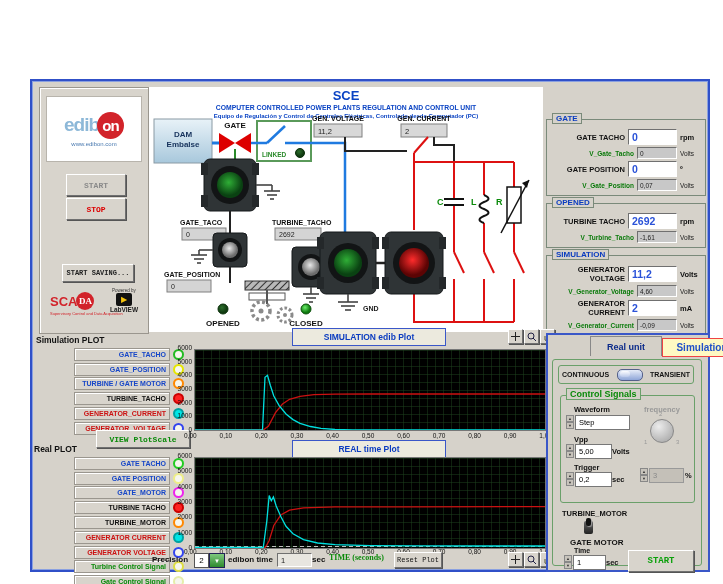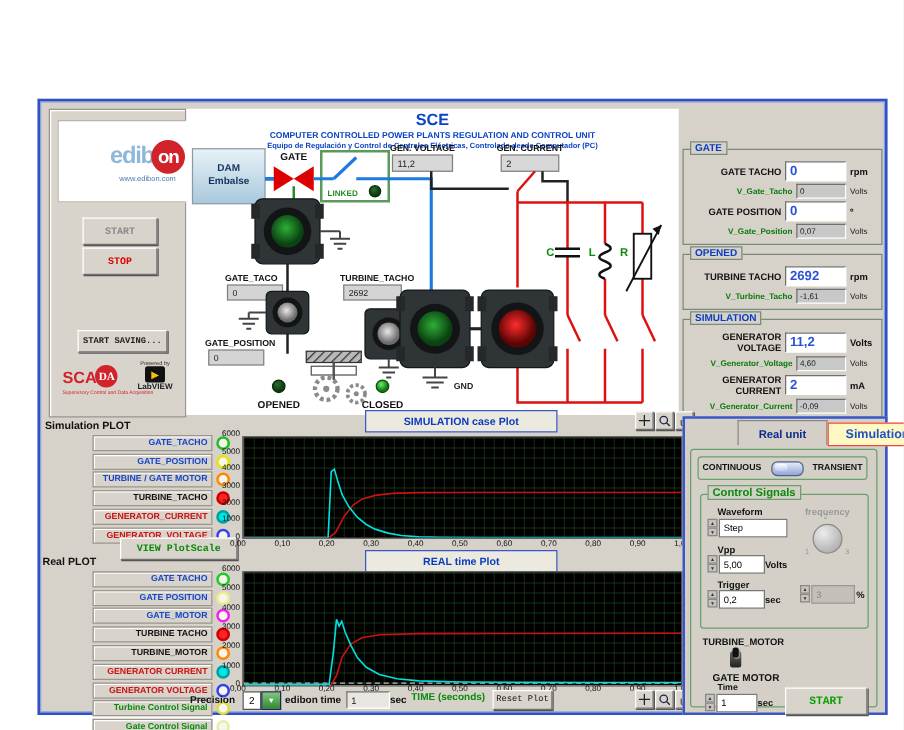--- a/index.html
+++ b/index.html
@@ -4,21 +4,21 @@
 <style>
   html,body{margin:0;padding:0;}
   body{width:723px;height:584px;background:#ffffff;font-family:"Liberation Sans",sans-serif;position:relative;overflow:hidden;}
   .window{position:absolute;left:30px;top:79px;width:676px;height:489px;background:#d6d2ca;border:2px solid #3050c8;box-shadow:inset 0 0 0 1px #8aa0e0;}
   .abs{position:absolute;}
   .raised{background:#d8d4cc;border-top:1px solid #ffffff;border-left:1px solid #ffffff;border-right:1px solid #707070;border-bottom:1px solid #707070;box-shadow:1px 1px 0 #555;font-family:Liberation Mono, monospace;}
   .sunken{border-top:1px solid #707070;border-left:1px solid #707070;border-right:1px solid #ffffff;border-bottom:1px solid #ffffff;}
   .btn{display:flex;align-items:center;justify-content:center;cursor:pointer;font-weight:bold;}
   
   .sidebar{left:7px;top:6px;width:108px;height:245px;background:#d8d4cc;border:1px solid #9a968e;box-shadow:inset 1px 1px 0 #fff;}
-  .logobox{left:6px;top:8px;width:94px;height:64px;background:#fff;border:1px solid #b8b4ac;display:flex;flex-direction:column;align-items:center;justify-content:center;padding-left:24px;}
+  .logobox{left:6px;top:8px;width:94px;height:64px;background:#fff;border:1px solid #b8b4ac;display:flex;flex-direction:column;align-items:center;justify-content:center;}
   .edibon{font-size:19px;font-weight:bold;color:#8db8d8;letter-spacing:-1px;display:flex;align-items:center;}
   .edibon .on{background:#d2232a;color:#fff;width:27px;height:27px;border-radius:50%;display:inline-flex;align-items:center;justify-content:center;font-size:15px;margin-left:-2px;}
   .url{font-size:6px;color:#4a7ab0;margin-top:2px;}
   .sb-btn{font-size:8px;}
   .scada{display:flex;align-items:center;}
   .scada .sca{color:#d2232a;font-weight:bold;font-size:13px;letter-spacing:0;}
   .scada .da{background:#d2232a;color:#fff;width:18px;height:18px;border-radius:50%;display:inline-flex;align-items:center;justify-content:center;font-size:9px;font-weight:bold;margin-left:-1px;font-family:Liberation Serif, serif;}
   .tagline{font-size:4px;color:#d2232a;margin-top:1px;white-space:nowrap;}
   .lv{display:flex;flex-direction:column;align-items:center;width:36px;}
   .lv .pb{font-size:4.5px;color:#333;}
@@ -45,21 +45,21 @@
   .legend-list .ring{width:7px;height:7px;border-radius:50%;border:2px solid #000;}
   
   .plot-title{border:1px solid #3a57c8;background:#eceade;color:#0b3cc0;font-weight:bold;font-size:8.5px;display:flex;align-items:center;justify-content:center;cursor:pointer;}
   .plotarea{background:#000;border:1px solid #777;cursor:crosshair;}
   .yticks{display:flex;flex-direction:column;justify-content:space-between;align-items:flex-end;font-size:6.5px;color:#111;}
   .xticks{display:flex;justify-content:space-between;font-size:6.5px;color:#111;}
   .toolbar{display:flex;gap:1px;}
   .tool{width:13px;height:13px;display:flex;align-items:center;justify-content:center;cursor:pointer;}
   
   .bb-label{font-size:8px;font-weight:bold;color:#111;}
-  .green-text{color:#0a8a0a;}
+  .green-text{color:#0a8a0a;font-family:Liberation Serif, serif;}
   .dd{display:flex;}
   .dd .val{width:13px;height:13px;background:#fff;border:1px solid #555;font-size:8px;display:flex;align-items:center;justify-content:center;}
   .dd .arrow{width:14px;height:13px;background:linear-gradient(#7ec87e,#2e8a2e);border:1px solid #225;color:#fff;font-size:6px;display:flex;align-items:center;justify-content:center;cursor:pointer;}
   .inputbox{background:#e8e6e0;height:12px;font-size:7.5px;display:flex;align-items:center;padding-left:3px;color:#222;}
   
   .tabpanel{left:514px;top:252px;width:160px;height:235px;border:2px solid #3a57c8;background:#d4d0c8;}
   .tab{position:absolute;display:flex;align-items:center;justify-content:center;font-weight:bold;cursor:pointer;margin-left:40px;}
   .tab.active{background:#d4d0c8;border:1px solid #888;border-bottom:none;color:#0b2a8a;font-size:9px;}
   .tab.inactive{background:#fef9c3;border:1px solid #ef4444;color:#2050c8;font-size:10px;}
   .greenbox{border:1px solid #6aa06a;border-radius:3px;}
@@ -416,21 +416,21 @@
       <div class="lrow">
         <span class="lbox" style="color: rgb(10, 138, 10);">Turbine Control Signal</span>
         <span class="ring" style="border-color: rgb(221, 221, 68); background: rgb(246, 246, 238);"></span>
       </div>
       <div class="lrow">
         <span class="lbox" style="color: rgb(10, 138, 10);">Gate Control Signal</span>
         <span class="ring" style="border-color: rgb(230, 238, 170); background: rgb(246, 246, 238);"></span>
       </div>
     </div>
 
-  <div class="abs plot-title" style="left:260px;top:247px;width:152px;height:16px;">SIMULATION case Plot</div>
+  <div class="abs plot-title" style="left:260px;top:247px;width:152px;height:16px;">SIMULATION edib Plot</div>
   <div class="abs toolbar" style="left:476px;top:248px;">
     <div class="tool raised">
         <svg width="9" height="9">
           <line x1="4.5" y1="0" x2="4.5" y2="9" stroke="#222"></line>
           <line x1="0" y1="4.5" x2="9" y2="4.5" stroke="#222"></line>
         </svg>
       </div>
     <div class="tool raised">
         <svg width="9" height="9">
           <circle cx="4" cy="4" r="3" fill="none" stroke="#224"></circle>

